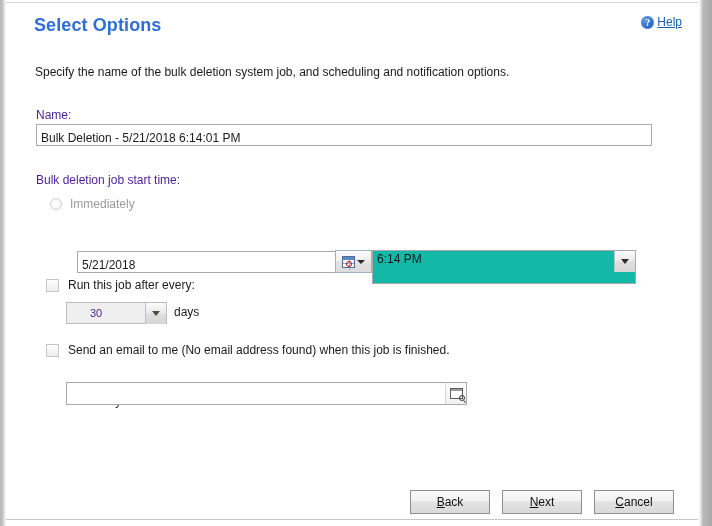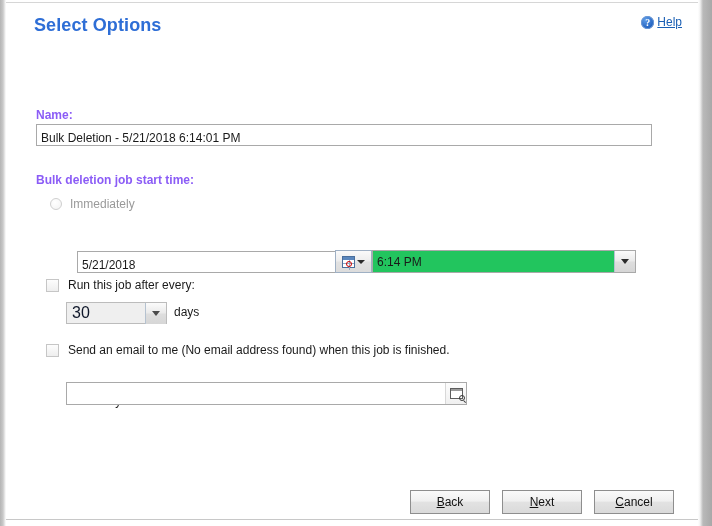--- a/index.html
+++ b/index.html
@@ -95,22 +95,22 @@
     position: absolute;
     left: 29px;
     top: 62px;
     font-size: 12px;
     color: #1a1a1a;
     white-space: nowrap;
   }
 
   .lbl-bold {
     font-size: 12px;
-    font-weight: bold;
-    color: #8b5cf6;
+    font-weight: normal;
+    color: #4c1d95;
     white-space: nowrap;
   }
   .lbl {
     font-size: 12px;
     color: #1a1a1a;
     white-space: nowrap;
   }
   .lbl-dim {
     font-size: 12px;
     color: #9a9a9a;
@@ -255,26 +255,26 @@
     border-right-width: 4px;
     border-top-width: 5px;
   }
   .chev.dim { border-top-color: #4a4a4a; }
 
   .time-combo {
     position: absolute;
     left: 366px;
     top: 247px;
     width: 264px;
-    height: 23px;
+    height: 34px;
     box-sizing: border-box;
     border: 1px solid #a9a9a9;
-    background: #22c55e;
-    display: flex;
-    align-items: center;
+    background: #14b8a6;
+    display: flex;
+    align-items: flex-start;
   }
   .time-val {
     flex: 1;
     font-size: 12px;
     color: #1a1a1a;
     padding-left: 4px;
     line-height: 16px;
     white-space: nowrap;
     overflow: hidden;
   }
@@ -299,24 +299,25 @@
     width: 101px;
     height: 22px;
     box-sizing: border-box;
     border: 1px solid #bcbcbc;
     background: #efefef;
     display: flex;
     align-items: center;
   }
   .days-val {
     flex: 1;
-    font-size: 16px;
-    color: #0f172a;
+    font-size: 11px;
+    color: #4c1d95;
     padding-left: 5px;
     line-height: 16px;
+    margin-left: 18px;
   }
   .days-label {
     position: absolute;
     left: 168px;
     top: 302px;
     text-align: center;
   }
 
   
   .notify-label { position: absolute; left: 60px; top: 363px; margin-top: 28px; }
@@ -421,20 +422,21 @@
   <div class="page">
 
     <div class="hdr">
       <div class="title">Select Options</div>
       <div class="help-link">
         <span class="help-ico">?</span>
         <span class="help-txt">Help</span>
       </div>
     </div>
 
+    <div class="intro">Specify the name of the bulk deletion system job, and scheduling and notification options.</div>
 
     <div class="lbl-bold name-label">Name:</div>
     <div class="txtbox name-input">Bulk Deletion - 5/21/2018 6:14:01 PM</div>
 
     <div class="lbl-bold start-label">Bulk deletion job start time:</div>
 
     <div class="radio-row row-immediately">
       <span class="radio off"></span>
       <span class="lbl-dim">Immediately</span>
     </div>

